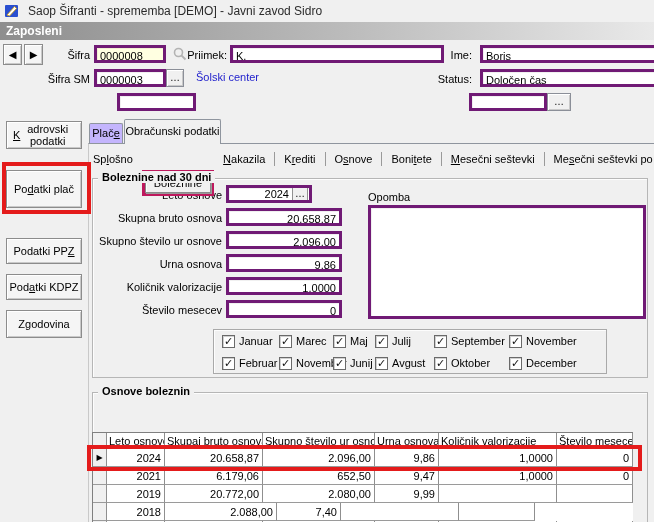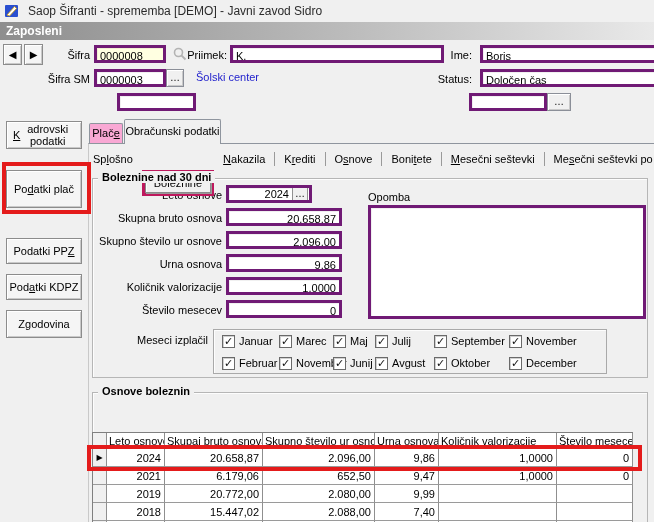--- a/index.html
+++ b/index.html
@@ -26,21 +26,21 @@
        display:flex;align-items:center;justify-content:center;text-align:center;cursor:default;}
   .mini-btn{position:absolute;background:#f0f0f0;border:1px solid #8b8f98;box-sizing:border-box;
             text-align:center;font-size:10px;line-height:14px;
             box-shadow:inset 1px 1px 0 #ffffff,inset -1px -1px 0 #c9c9c9;}
   .link{position:absolute;color:#2222cc;white-space:nowrap;}
   .red-box{position:absolute;border:4px solid #e41b1b;box-sizing:border-box;z-index:60;pointer-events:none;}
   
   .panel{position:absolute;left:88px;top:143px;width:566px;height:379px;box-sizing:border-box;
          border-top:1px solid #8f959e;border-left:1px solid #c9c9c9;}
   .tab{position:absolute;box-sizing:border-box;border:1px solid #8f959e;border-bottom:none;
-       border-radius:2px 2px 0 0;text-align:center;background:#f9a8d4;z-index:1;}
+       border-radius:2px 2px 0 0;text-align:center;background:#c4b5fd;z-index:1;}
   .tab.active{background:#f0f0f0;z-index:3;}
   .subtabs{position:absolute;left:91px;top:145px;height:27px;display:flex;align-items:center;gap:7px;
            white-space:nowrap;z-index:4;}
   .stab{padding:0 2px;}
   .sep{width:1px;height:14px;background:#9a9a9a;}
   .red-wrap{border:3px solid #be185d;padding:0;display:flex;margin-top:48px;}
   .stab-active{border:1px solid #8a8a8a;background:#f1f1f1;padding:3px 8px;
                box-shadow:inset 1px 1px 0 #ffffff,1px 1px 0 #9a9a9a;}
   
   .grp{position:absolute;border:1px solid #b6b6b6;box-sizing:border-box;
@@ -157,21 +157,20 @@
 
   <div class="lbl" style="left:94px;top:279px;width:128px">Količnik valorizacije</div>
   <div class="fld num" style="left:226px;top:277px;width:116px">1,0000</div>
 
   <div class="lbl" style="left:94px;top:302px;width:128px">Število mesecev</div>
   <div class="fld num" style="left:226px;top:300px;width:116px">0</div>
 
   <div class="lbl" style="left:368px;top:189px;width:60px;text-align:left">Opomba</div>
   <div class="fld" style="left:368px;top:205px;width:278px;height:114px"></div>
 
-  <div class="lbl" style="left:88px;top:332px;width:120px">Meseci izplačil</div>
   <div class="grp" style="left:213px;top:329px;width:394px;height:45px;border-color:#a9a9a9"></div>
 
   <div class="month" style="left:222px;top:334px">
     <span class="cb">✓</span>
     <span>Januar</span>
   </div>
   <div class="month" style="left:279px;top:334px">
     <span class="cb">✓</span>
     <span>Marec</span>
   </div>
@@ -252,21 +251,20 @@
       <div class="td num w1">2019</div>
       <div class="td num w2">20.772,00</div>
       <div class="td num w3">2.080,00</div>
       <div class="td num w4">9,99</div>
       <div class="td num w5"></div>
       <div class="td num w6"></div>
     </div>
     <div class="tr">
       <div class="td sel"></div>
       <div class="td num w1">2018</div>
-      <div class="td num w2">15.447,02</div>
       <div class="td num w3">2.088,00</div>
       <div class="td num w4">7,40</div>
       <div class="td num w5"></div>
       <div class="td num w6"></div>
     </div>
     <div class="tr">
       <div class="td sel"></div>
       <div class="td w1"></div>
       <div class="td w2"></div>
       <div class="td w3"></div>

